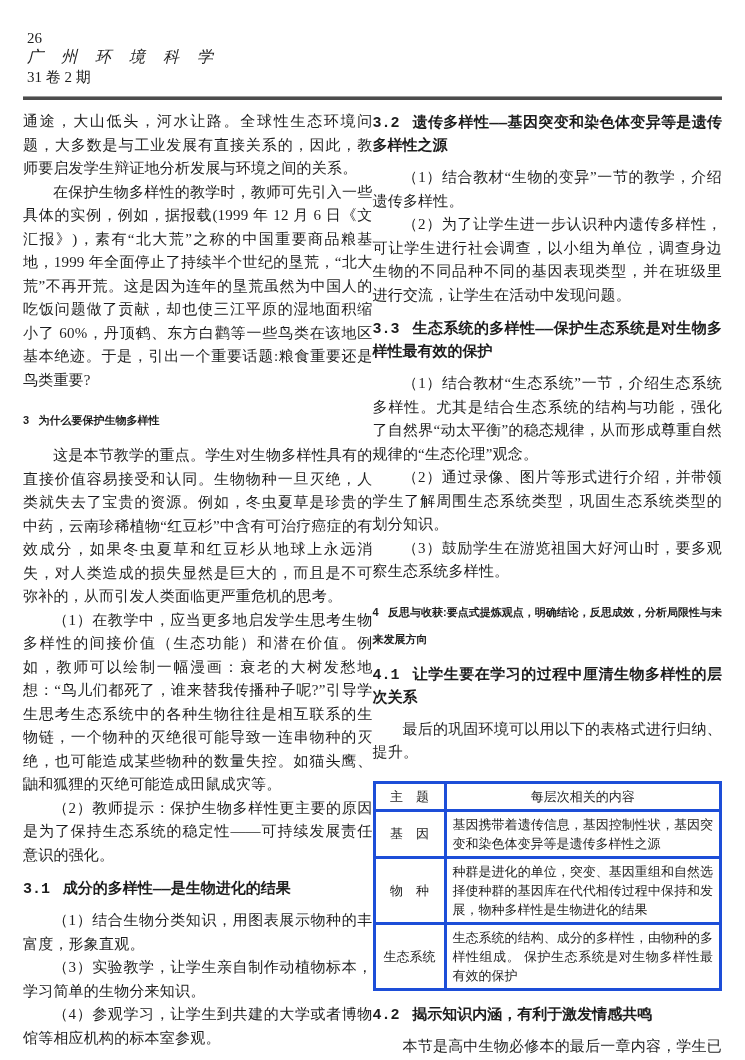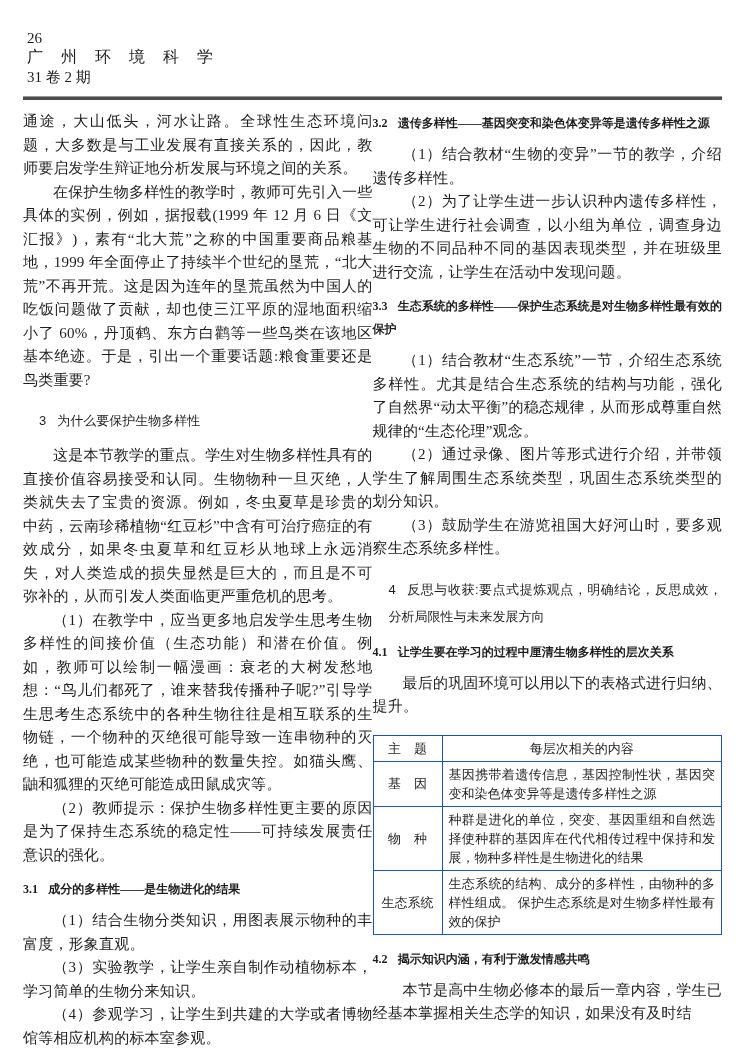--- a/index.html
+++ b/index.html
@@ -20,20 +20,21 @@
     align-items: baseline;
     justify-content: space-between;
     font-size: 15px;
     padding: 0 2px 0 4px;
     flex-direction: column;
   }
   .journal-title {
     letter-spacing: 7px;
     font-size: 16px;
     text-align: center;
+    font-style: italic;
   }
   .header-rule {
     margin-top: 9px;
     height: 3px;
     background: #4c4c4c;
     border-top: 1px solid #9a9a9a;
   }
   .columns {
     display: flex;
     margin-top: 10px;
@@ -42,47 +43,47 @@
   p.body {
     margin: 0;
     font-size: 15px;
     line-height: 23.5px;
     text-align: justify;
     word-break: break-all;
     letter-spacing: 0.2px;
   }
   p.ind { text-indent: 2em; }
   .h-major {
-    margin: 15px 0 10px 16px;
+    margin: 15px 0 10px 0;
     font-family: "Liberation Sans", "DejaVu Sans", sans-serif;
-    font-weight: normal;
-    font-size: 13px;
+    font-weight: bold;
+    font-size: 11px;
     line-height: 27px;
     text-align: justify;
     word-break: break-all;
   }
   .h-minor {
     margin: 11px 0 8px 0;
-    font-family: Liberation Serif, serif;
+    font-family: Liberation Mono, monospace;
     font-weight: bold;
-    font-size: 12px;
+    font-size: 15px;
     line-height: 23px;
     text-align: justify;
     word-break: break-all;
   }
   .hnum { margin-right: 0.85em; }
   table.layer-table {
     width: 100%;
     border-collapse: collapse;
     margin: 16px 0 13px 0;
     font-size: 13px;
     border: 1.5px solid #2a2a2a;
   }
   table.layer-table th, table.layer-table td {
-    border: 1px solid #1d4ed8;
+    border: 3px solid #1d4ed8;
     padding: 3px 6px;
     line-height: 19px;
     font-weight: normal;
   }
   table.layer-table th { text-align: center; }
   td.topic {
     width: 56px;
     text-align: center;
     vertical-align: middle;
     padding: 3px 2px;

